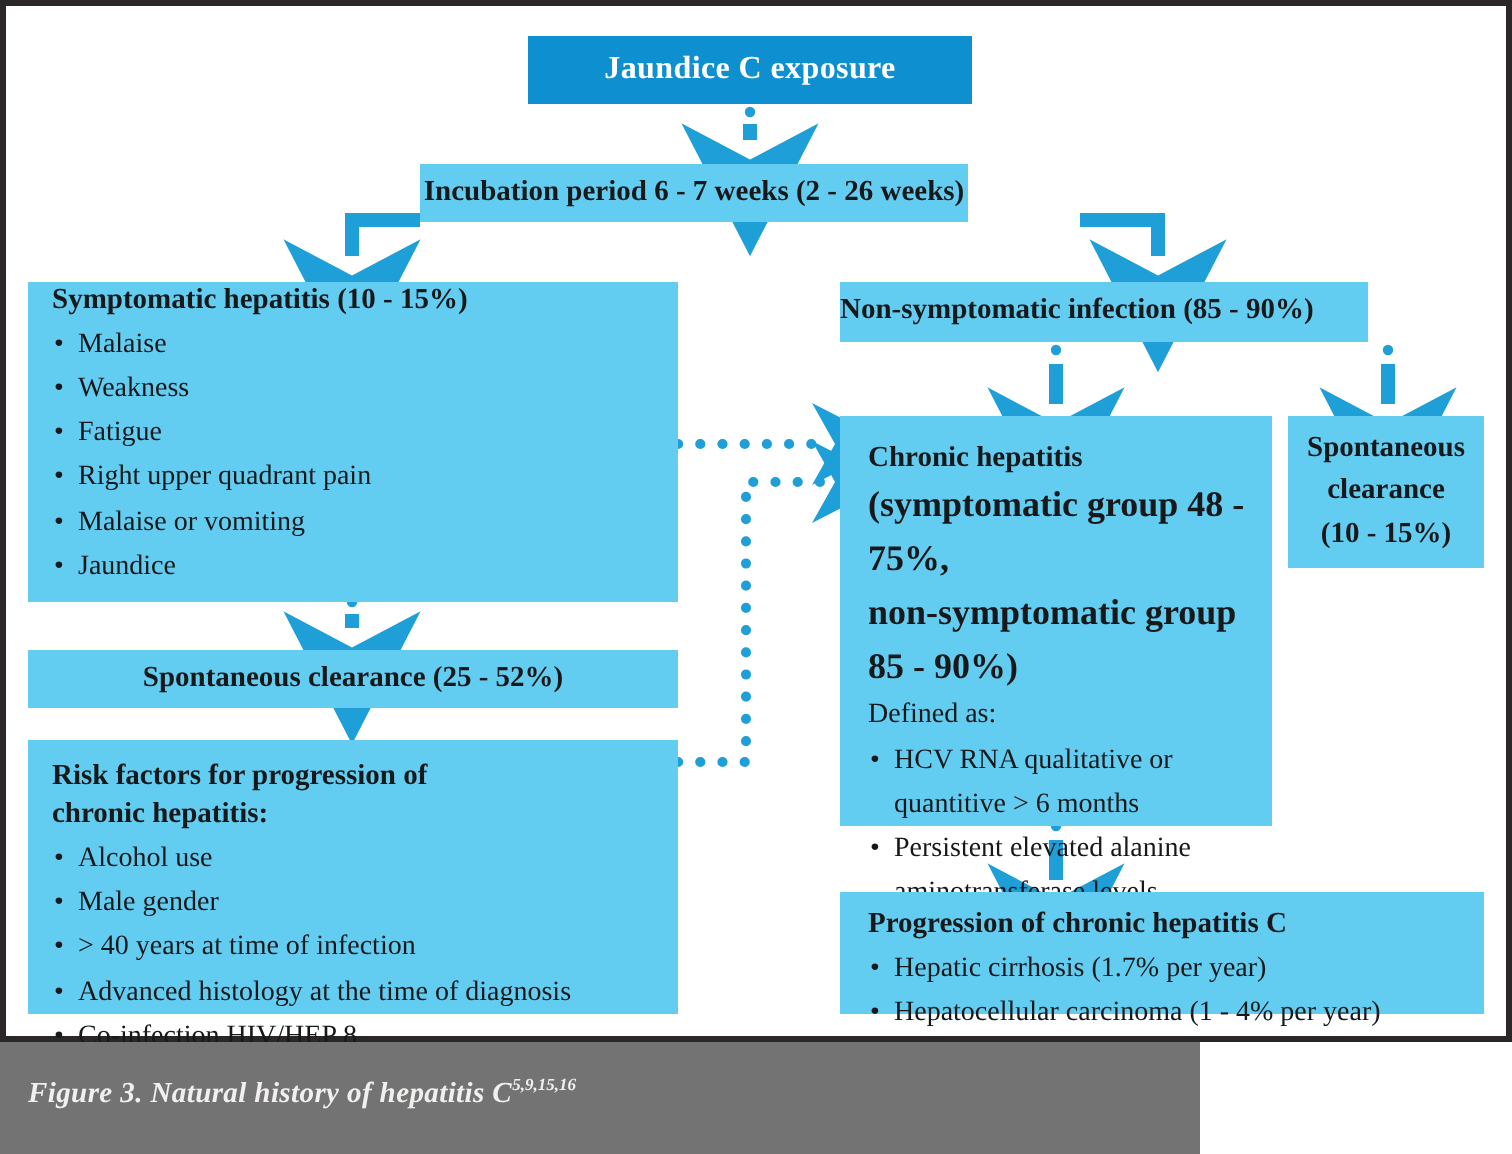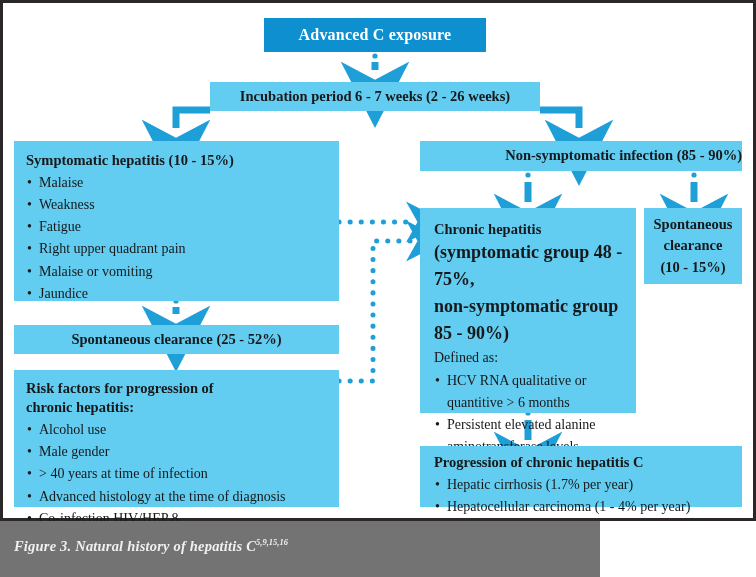--- a/index.html
+++ b/index.html
@@ -167,40 +167,40 @@
     <g>
       <path d="M339,222 L410,222" stroke="#1f9fd8" stroke-width="5" fill="none" stroke-linecap="round" stroke-dasharray="0.1 11" marker-end="url(#ahd)"></path>
     </g>
 
     <g>
       <path d="M339,381 L373,381 L373,241 L410,241" stroke="#1f9fd8" stroke-width="5" fill="none" stroke-linecap="round" stroke-dasharray="0.1 11" marker-end="url(#ahd)"></path>
     </g>
   </svg>
 
   <div class="box dark" style="left:264px; top:18px; width:222px; height:34px; display:flex; align-items:center; justify-content:center;">
-    <div class="title">Advanced C exposure</div>
-  </div>
-
-  <div class="box" style="left:210px; top:82px; width:330px; height:29px; display:flex; align-items:center; justify-content:center;">
+    <div class="title">Jaundice C exposure</div>
+  </div>
+
+  <div class="box" style="left:210px; top:82px; width:274px; height:29px; display:flex; align-items:center; justify-content:center;">
     <div class="centered">Incubation period 6 - 7 weeks (2 - 26 weeks)</div>
   </div>
 
-  <div class="box" style="left:14px; top:141px; width:325px; height:160px; padding:10px 12px 0 12px;">
+  <div class="box" style="left:14px; top:141px; width:325px; height:160px; padding:0 12px 0 12px;">
     <div class="title">Symptomatic hepatitis (10 - 15%)</div>
     <ul class="bullets">
       <li>Malaise</li>
       <li>Weakness</li>
       <li>Fatigue</li>
       <li>Right upper quadrant pain</li>
       <li>Malaise or vomiting</li>
       <li>Jaundice</li>
     </ul>
   </div>
 
-  <div class="box" style="left:420px; top:141px; width:322px; height:30px; display:flex; align-items:center; justify-content:flex-end;">
+  <div class="box" style="left:420px; top:141px; width:264px; height:30px; display:flex; align-items:center; justify-content:flex-start;">
     <div class="centered">Non-symptomatic infection (85 - 90%)</div>
   </div>
 
   <div class="box" style="left:14px; top:325px; width:325px; height:29px; display:flex; align-items:center; justify-content:center;">
     <div class="centered">Spontaneous clearance (25 - 52%)</div>
   </div>
 
   <div class="box" style="left:644px; top:208px; width:98px; height:76px; display:flex; flex-direction:column; align-items:center; justify-content:center;">
     <div class="centered">Spontaneous</div>
     <div class="centered">clearance</div>

